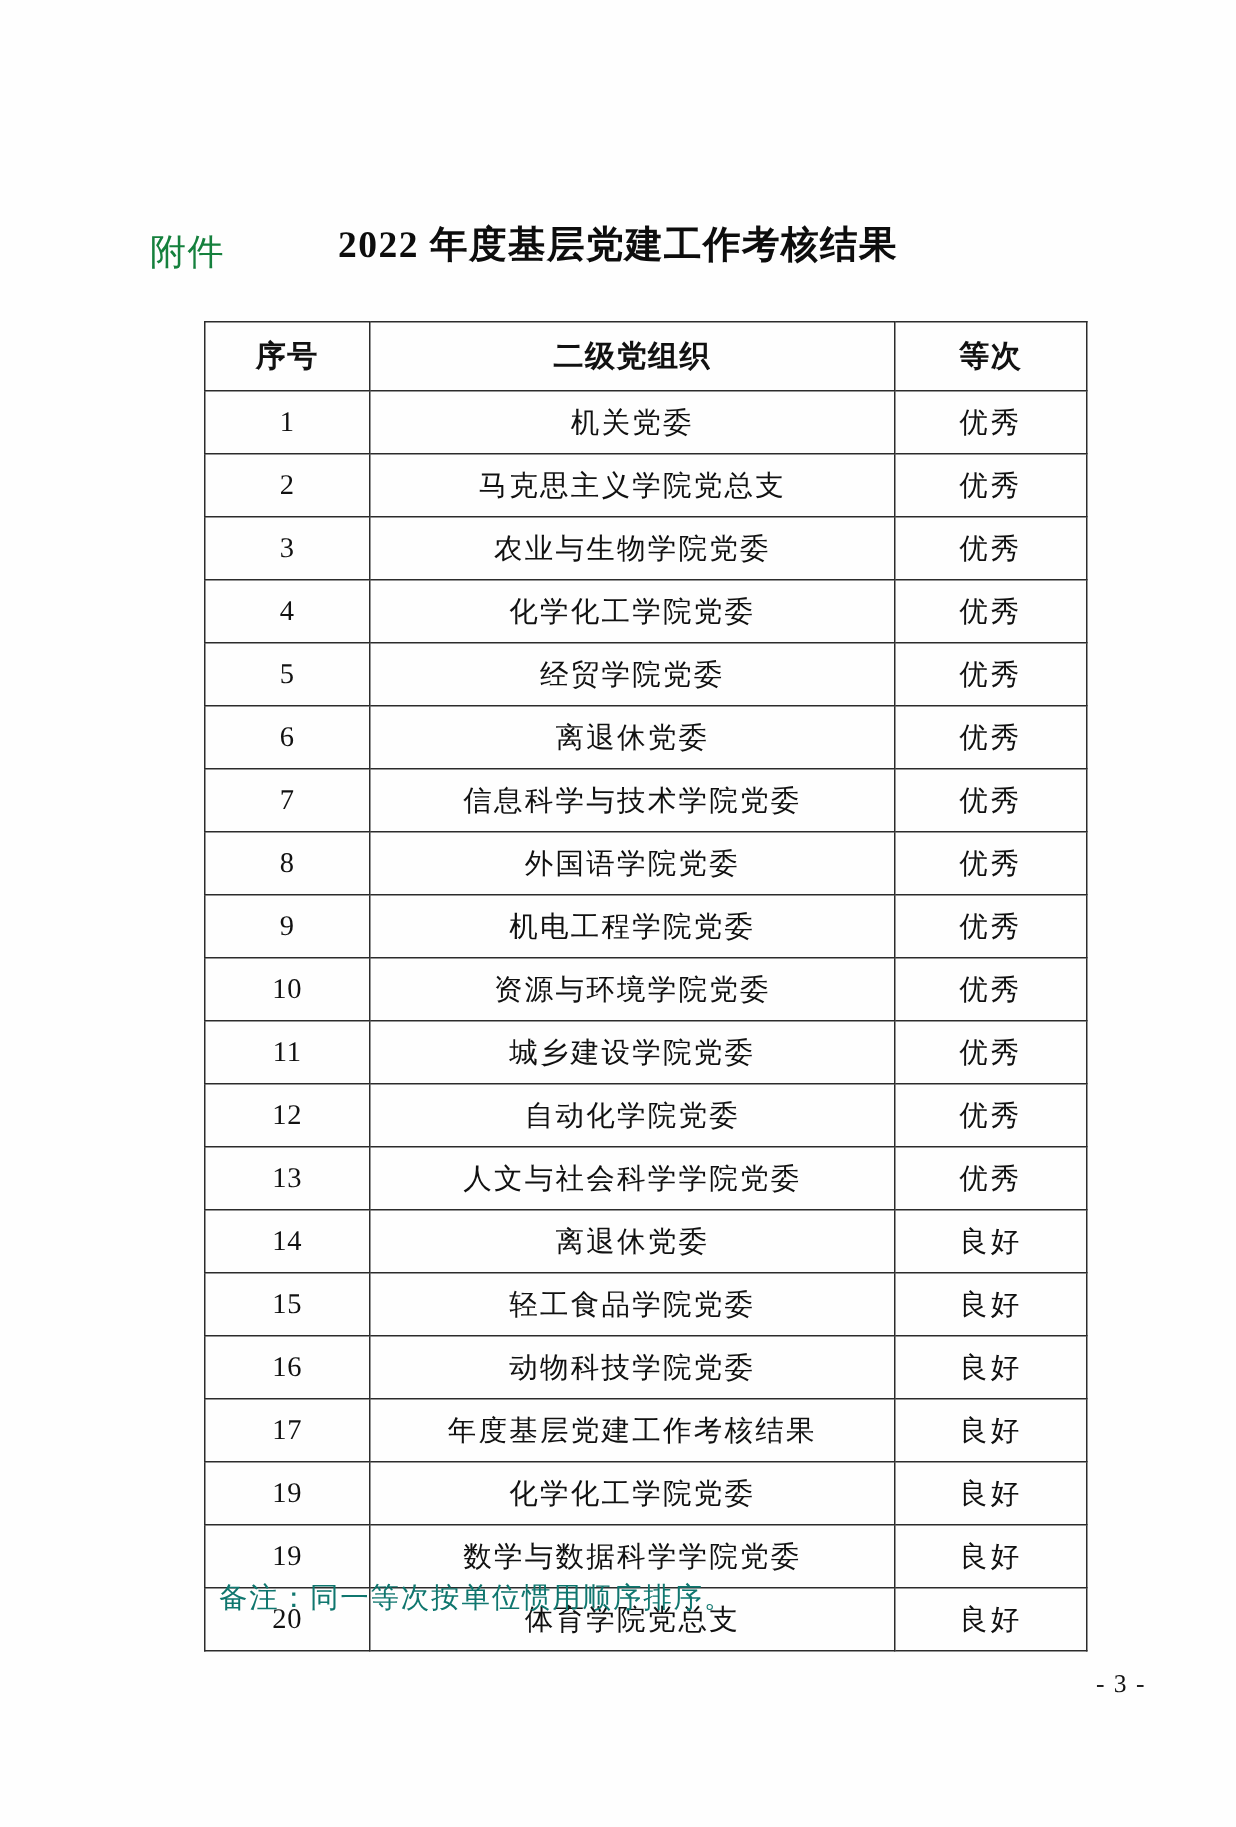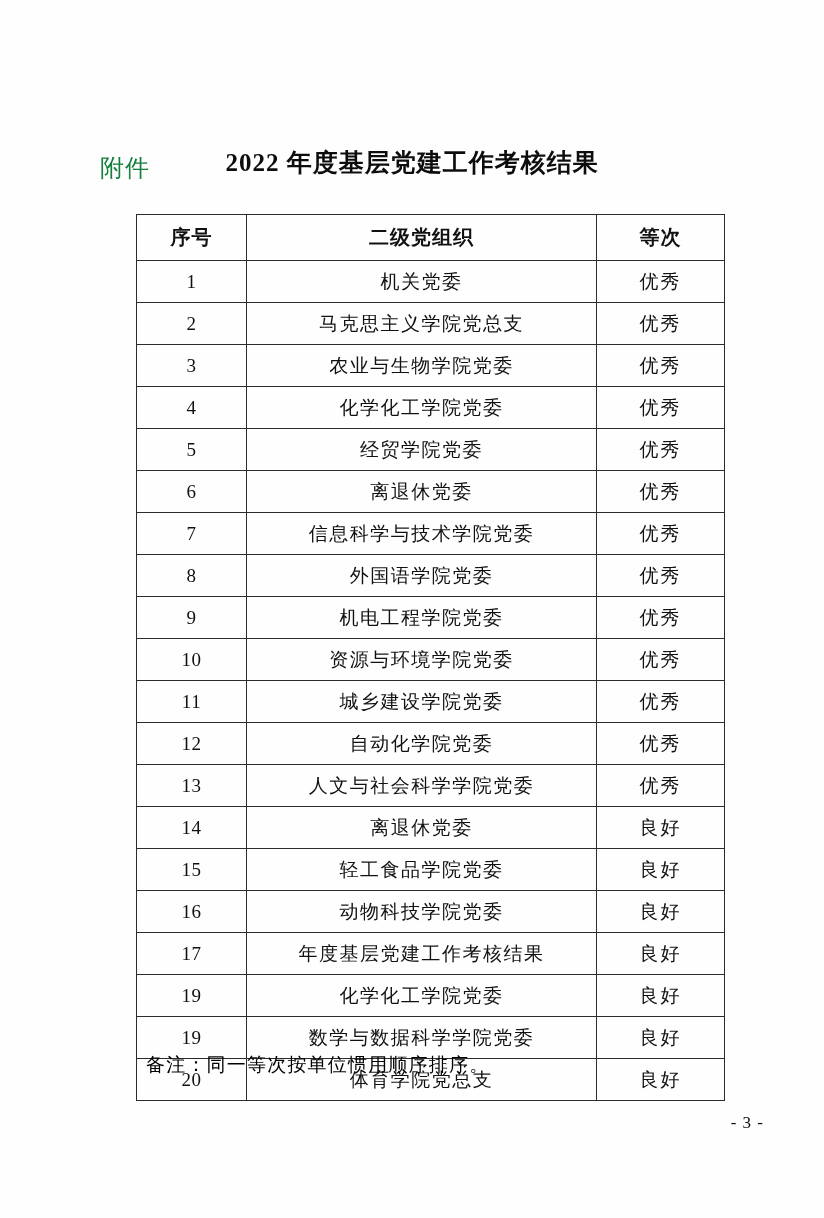--- a/index.html
+++ b/index.html
@@ -76,21 +76,21 @@
   col.col-grade { width: 128px; }
   td.cell-index { font-size: 18px; letter-spacing: 0.5px; }
   td.cell-org   { letter-spacing: 1.5px; }
   td.cell-grade { letter-spacing: 2px; }
   .note {
     position: absolute;
     left: 146px;
     top: 1052px;
     font-size: 19px;
     letter-spacing: 1.2px;
-    color: #000000;
+    color: #0f766e;
     font-family: "Liberation Serif", "DejaVu Serif", serif;
   }
   .page-number {
     position: absolute;
     right: 60px;
     top: 1113px;
     font-size: 17px;
     color: #111;
     letter-spacing: 1px;
     font-family: "Liberation Serif", "DejaVu Serif", serif;

